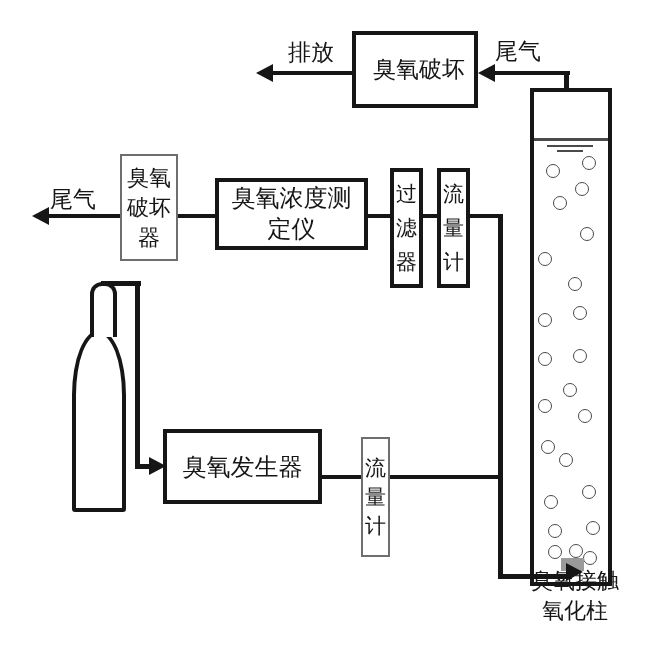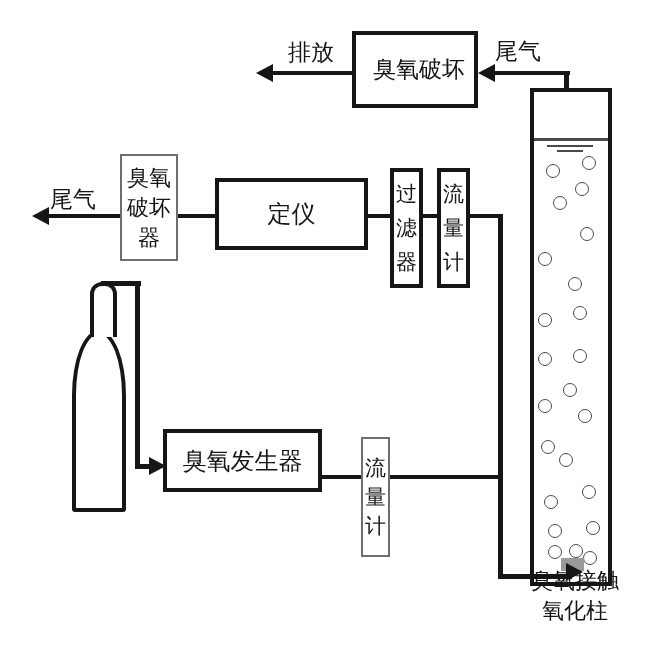--- a/index.html
+++ b/index.html
@@ -70,32 +70,33 @@
 
   <div class="box box-thick f23" style="left:352px;top:31px;width:126px;height:77px;padding-left:8px;">
     <div>臭氧破坏</div>
   </div>
 
   <div class="box box-thin f22" style="left:120px;top:154px;width:58px;height:107px;">
     <div>臭氧破坏器</div>
   </div>
 
   <div class="box box-thick f24" style="left:215px;top:178px;width:153px;height:72px;line-height:31px;">
+    <div>臭氧浓度测</div>
     <div>定仪</div>
   </div>
 
   <div class="box box-thick f21" style="left:390px;top:148px;width:33px;height:120px;line-height:34px;">
     <div>过滤器</div>
   </div>
 
   <div class="box box-thick f21" style="left:437px;top:148px;width:33px;height:120px;line-height:34px;">
     <div>流量计</div>
   </div>
 
-  <div class="box box-thick f24" style="left:163px;top:429px;width:159px;height:63px;">
+  <div class="box box-thick f24" style="left:163px;top:429px;width:159px;height:75px;">
     <div>臭氧发生器</div>
   </div>
 
   <div class="box box-thin f21" style="left:361px;top:417px;width:29px;height:120px;line-height:29px;">
     <div>流量计</div>
   </div>
 
   <div class="column">
     <div class="column-content">
         <div class="water-line" style="left: 0px; top: 46px; width: 74px; height: 3px; background: rgb(74, 74, 74);"></div>

